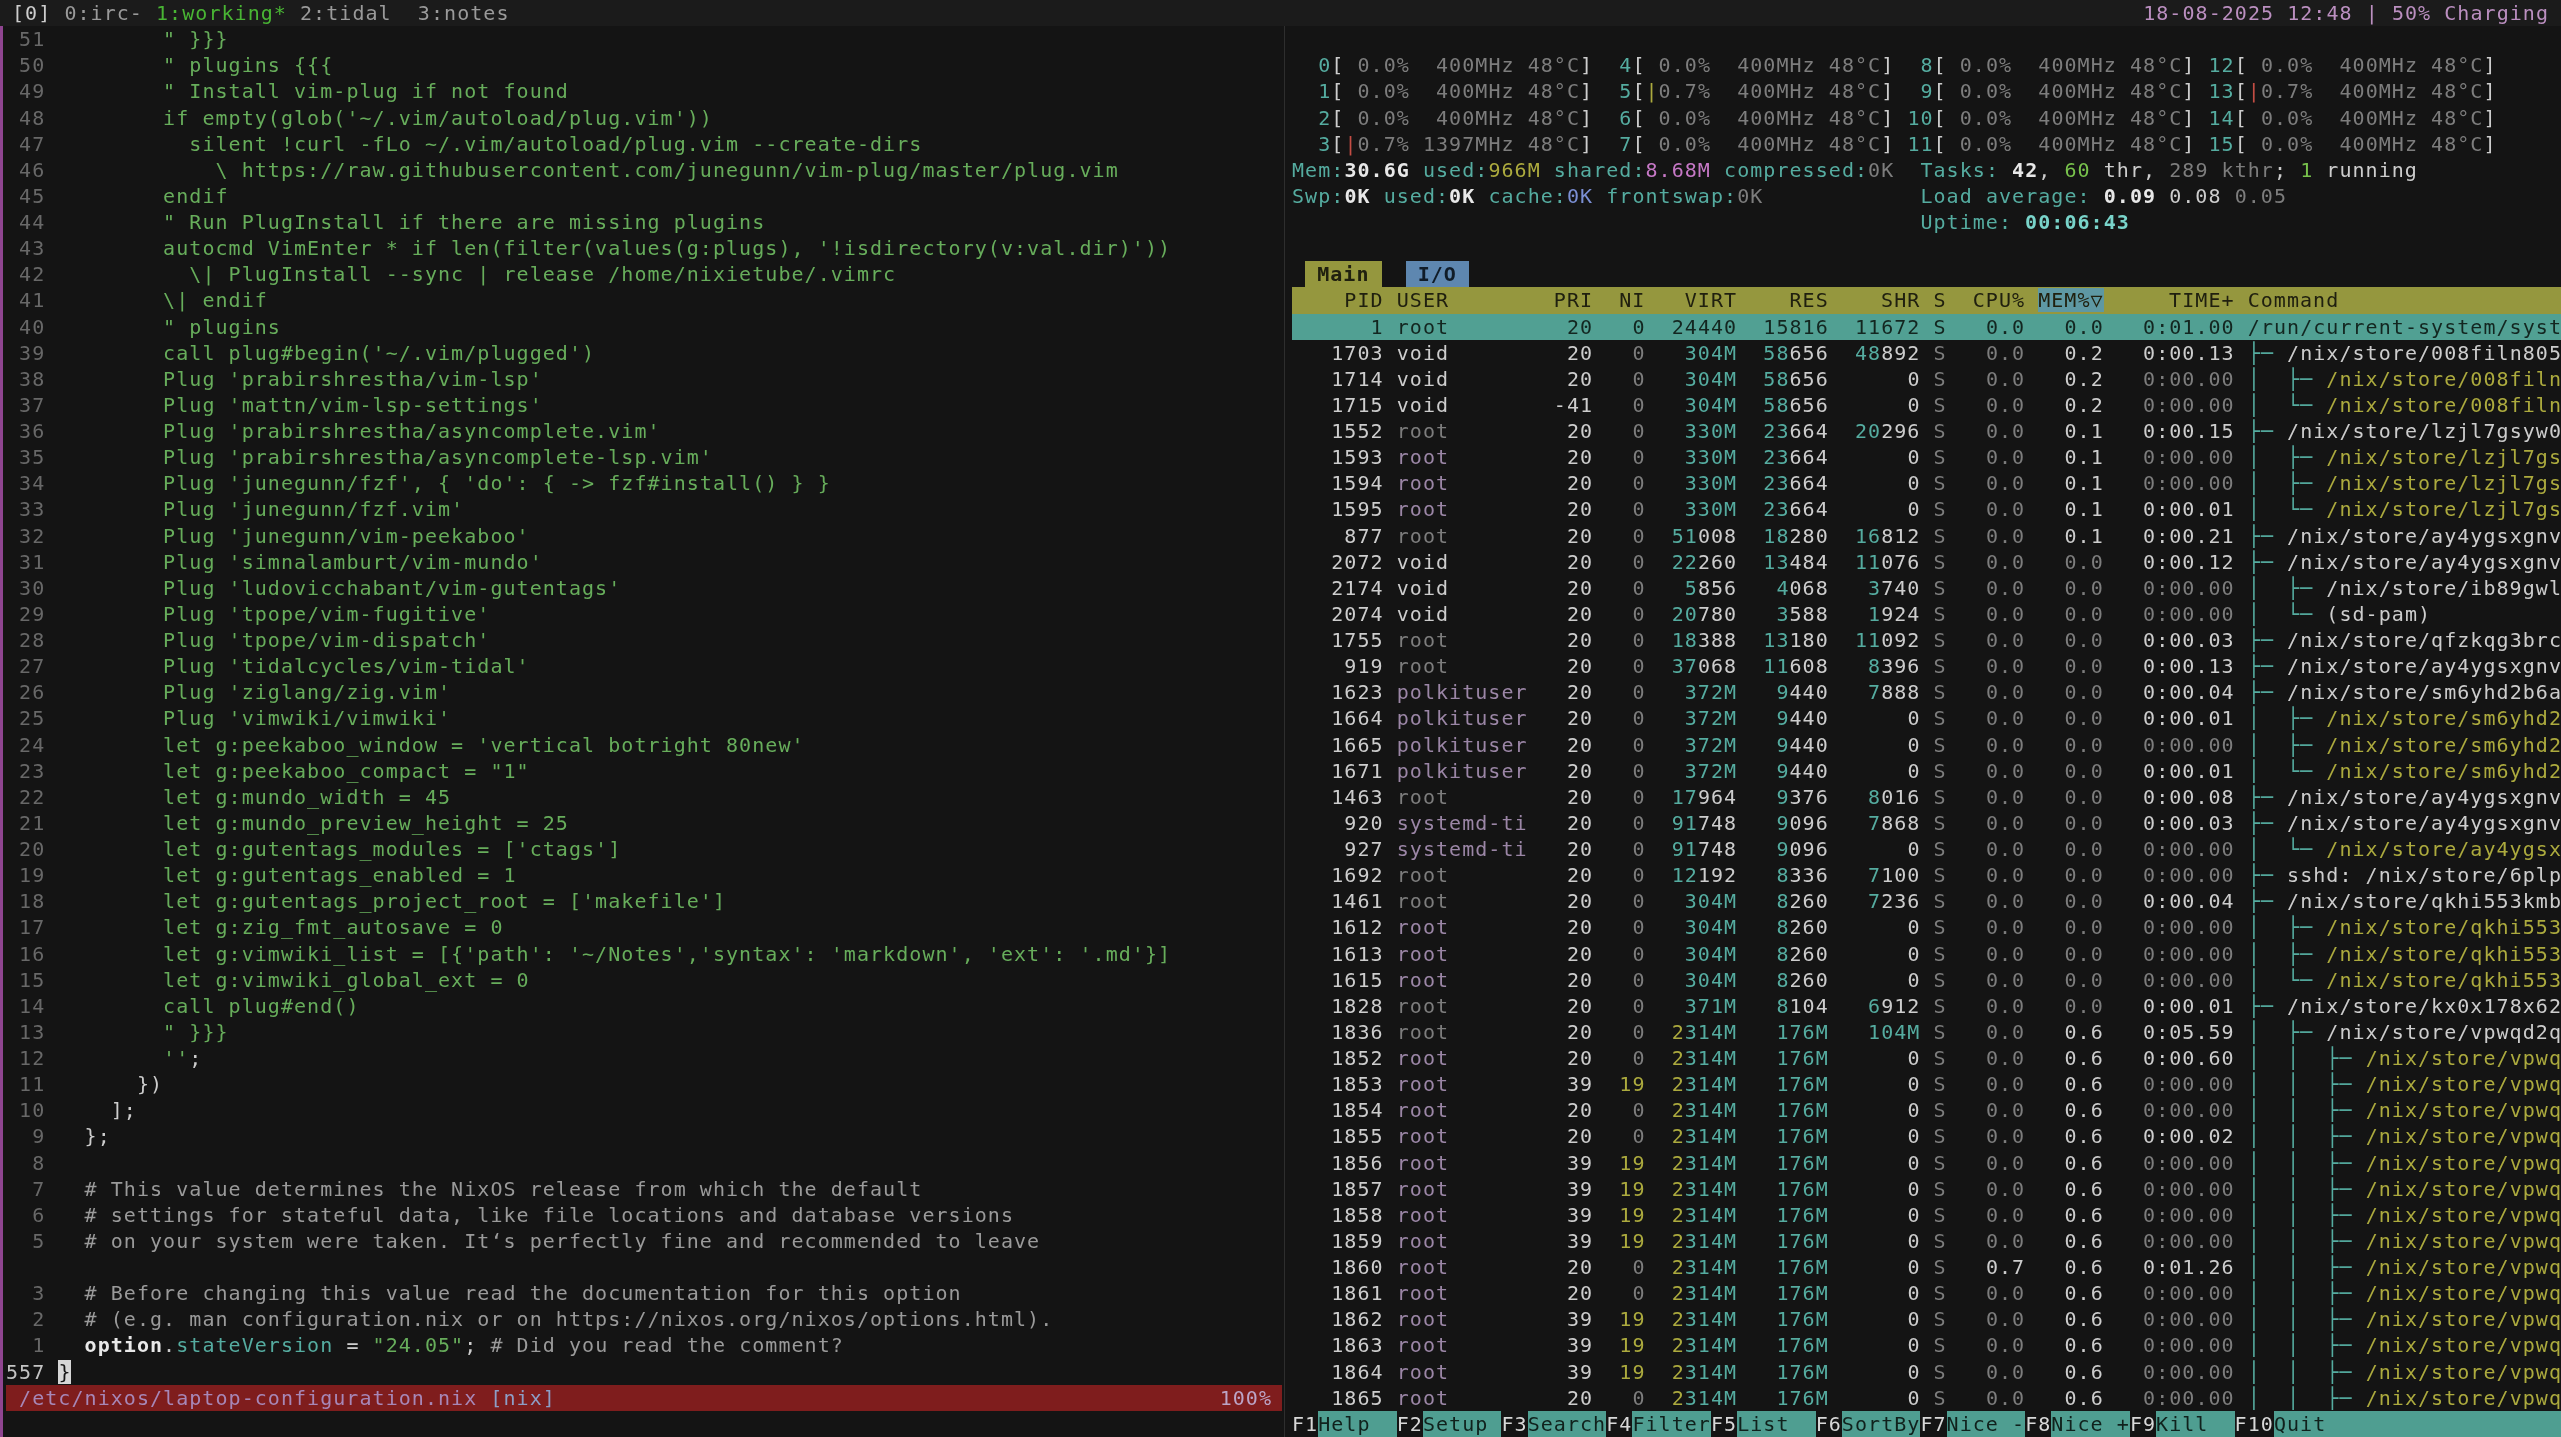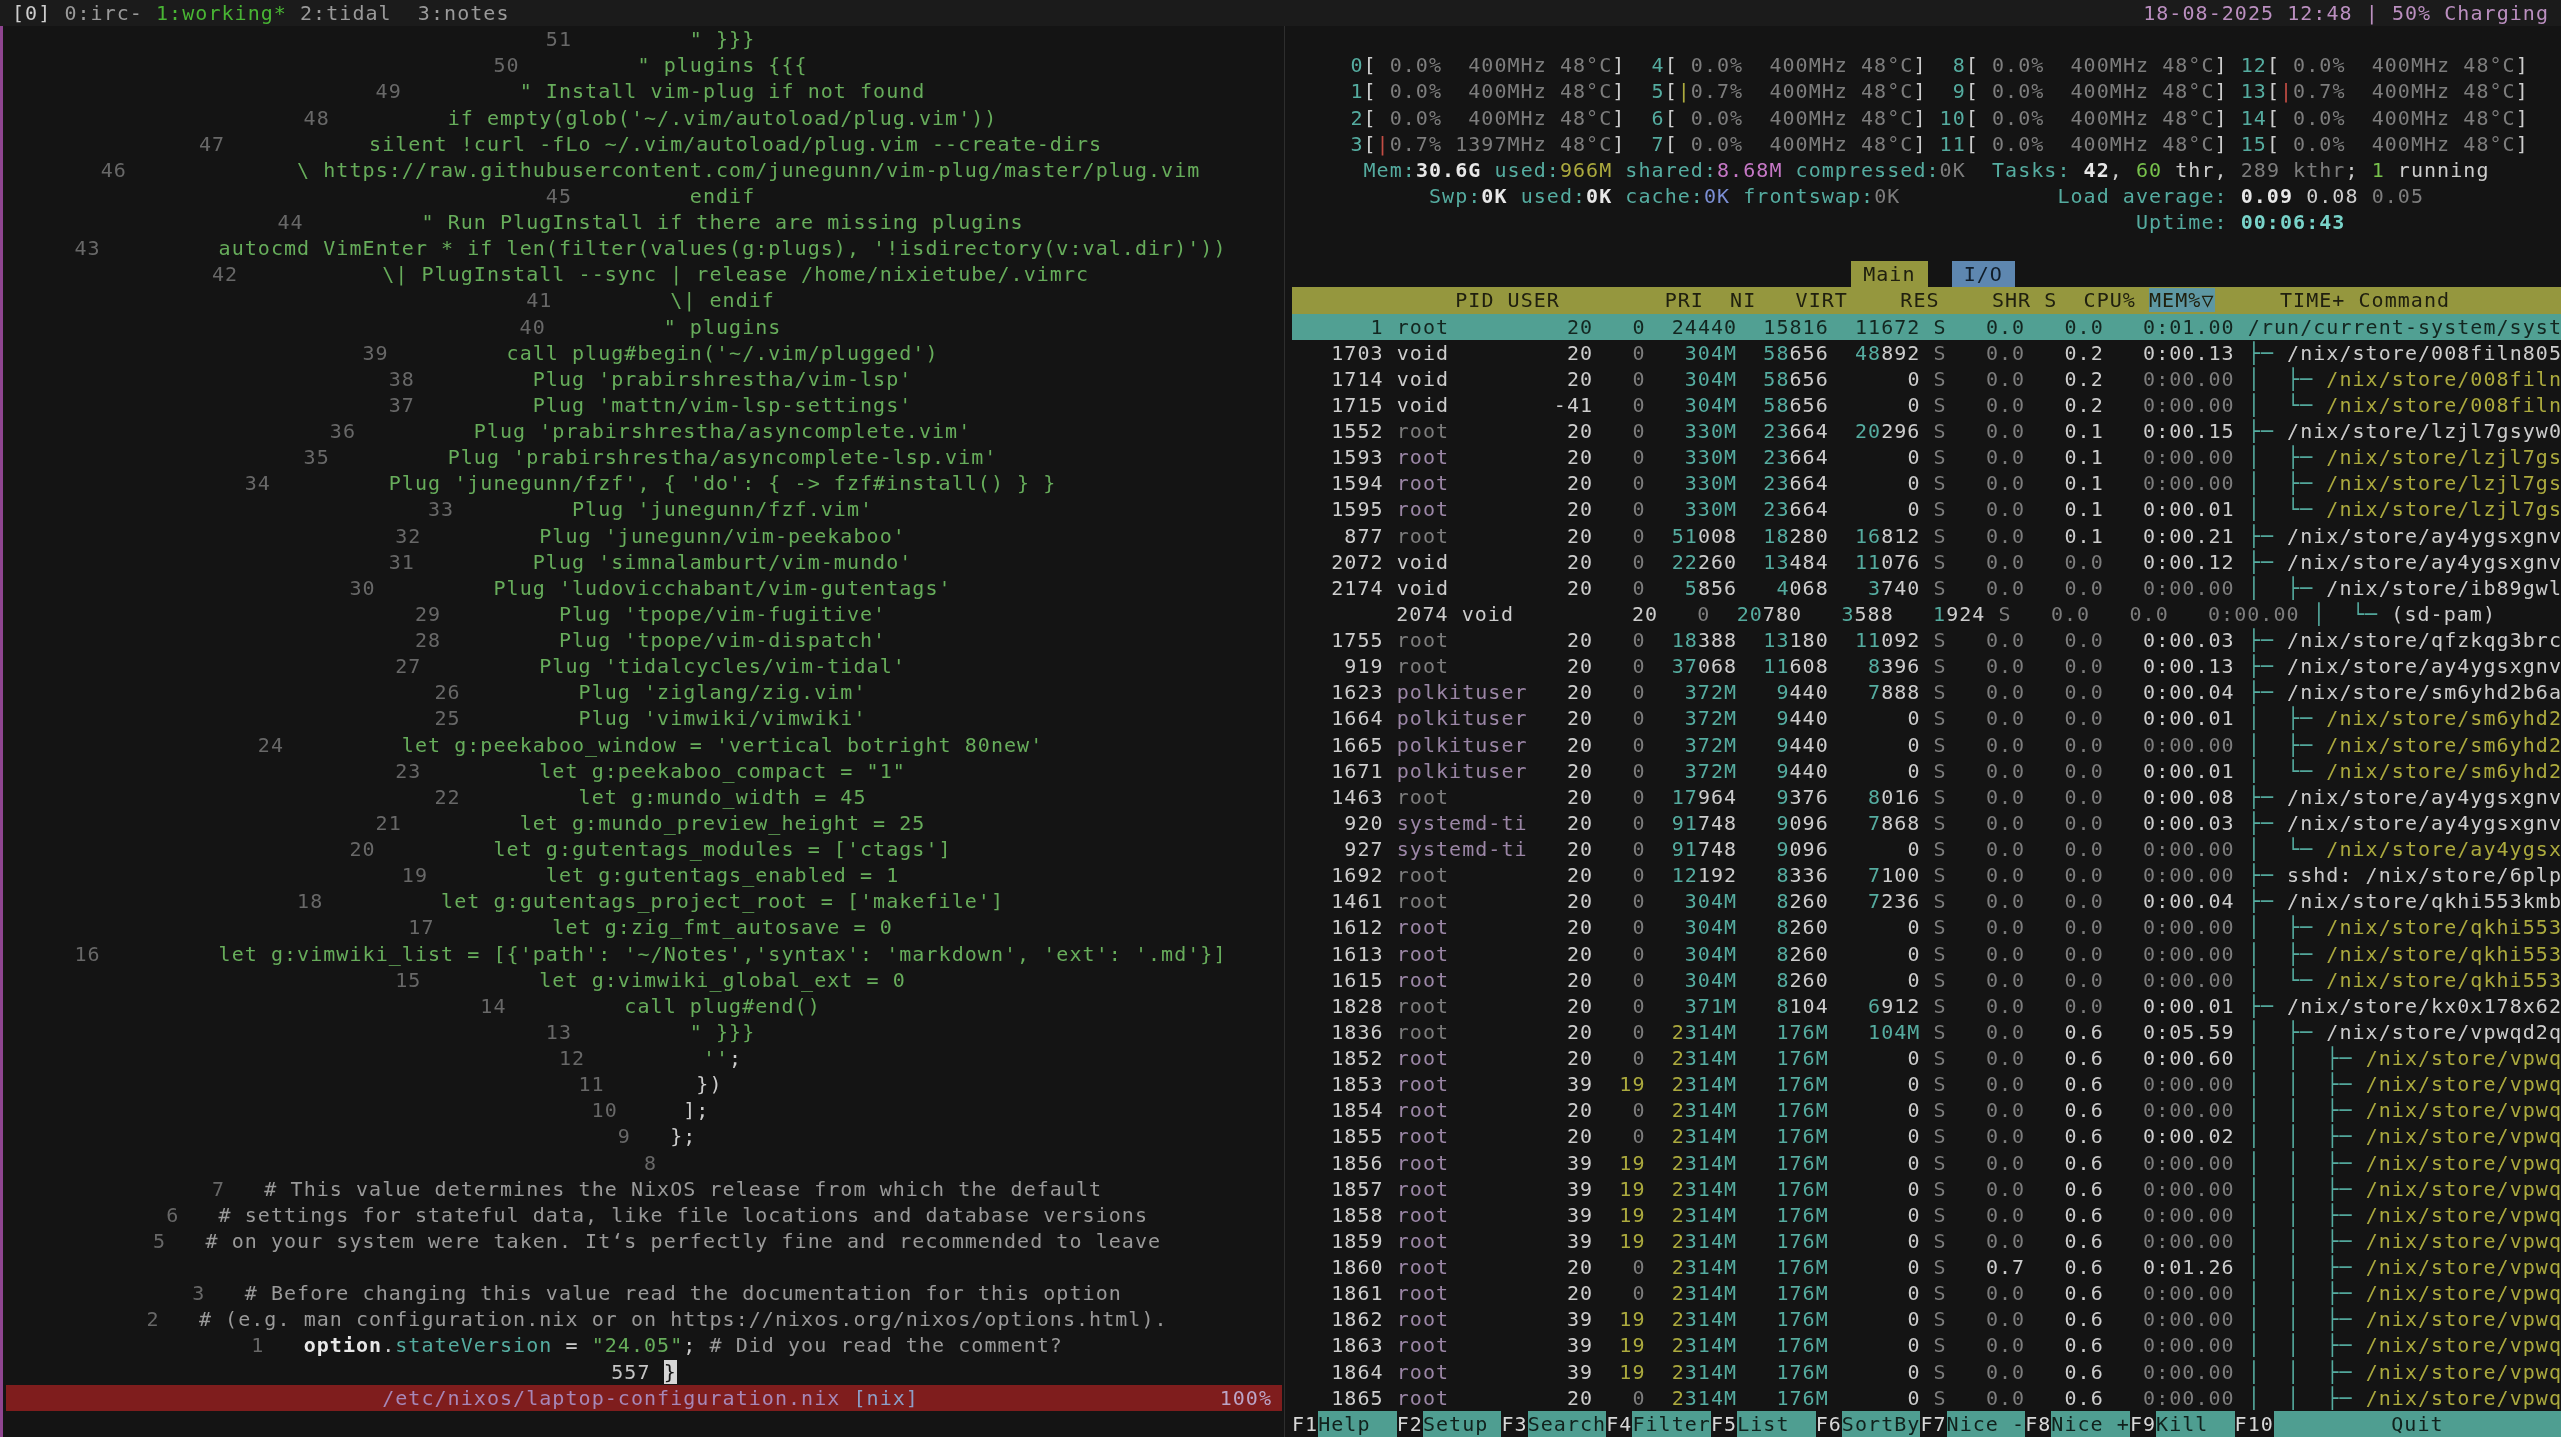--- a/index.html
+++ b/index.html
@@ -1,18 +1,18 @@
 <!DOCTYPE html>
 <html><head>
 <meta charset="utf-8">
 <style>
   html,body{margin:0;padding:0;background:#141414;}
   body{width:2561px;height:1437px;overflow:hidden;position:relative;
        font-family:"DejaVu Sans Mono",monospace;}
-  #screen{position:absolute;inset:0;text-align:center;}
+  #screen{position:absolute;inset:0;}
   .trow{position:absolute;left:0;right:0;height:26.2px;line-height:26.2px;
         white-space:pre;font-size:20px;letter-spacing:1.05px;color:#cdcdcd;}
   
   .c-fg{color:#cdcdcd}.c-fgb{color:#e8e8e8;font-weight:bold}
   .c-dim{color:#7d7d7d}.c-cmt{color:#9a9a9a}
   .c-str{color:#67ad5b}.c-teal{color:#55aca0}
   .c-cyanb{color:#79d4ca;font-weight:bold}
   .c-purple{color:#bb8fc0}.c-upurple{color:#9b86a6}
   .c-yellow{color:#acaa3e}.c-red{color:#c34d44}
   .c-pink{color:#c678c6}.c-blue{color:#7b8fd4}
@@ -116,21 +116,21 @@
     </div>
   <div id="pane-divider"></div>
   <div id="htop-pane">
       <div class="trow" style="top: 52.2545px;"><span> </span><span><span class="c-teal"> 0</span><span class="c-fg">[</span><span> </span><span class="c-dim">0.0%</span><span class="c-dim">  400MHz</span><span class="c-dim"> 48°C</span><span class="c-fg">]</span></span><span> </span><span><span class="c-teal"> 4</span><span class="c-fg">[</span><span> </span><span class="c-dim">0.0%</span><span class="c-dim">  400MHz</span><span class="c-dim"> 48°C</span><span class="c-fg">]</span></span><span> </span><span><span class="c-teal"> 8</span><span class="c-fg">[</span><span> </span><span class="c-dim">0.0%</span><span class="c-dim">  400MHz</span><span class="c-dim"> 48°C</span><span class="c-fg">]</span></span><span> </span><span><span class="c-teal">12</span><span class="c-fg">[</span><span> </span><span class="c-dim">0.0%</span><span class="c-dim">  400MHz</span><span class="c-dim"> 48°C</span><span class="c-fg">]</span></span></div>
       <div class="trow" style="top: 78.3818px;"><span> </span><span><span class="c-teal"> 1</span><span class="c-fg">[</span><span> </span><span class="c-dim">0.0%</span><span class="c-dim">  400MHz</span><span class="c-dim"> 48°C</span><span class="c-fg">]</span></span><span> </span><span><span class="c-teal"> 5</span><span class="c-fg">[</span><span class="c-yellow">|</span><span class="c-dim">0.7%</span><span class="c-dim">  400MHz</span><span class="c-dim"> 48°C</span><span class="c-fg">]</span></span><span> </span><span><span class="c-teal"> 9</span><span class="c-fg">[</span><span> </span><span class="c-dim">0.0%</span><span class="c-dim">  400MHz</span><span class="c-dim"> 48°C</span><span class="c-fg">]</span></span><span> </span><span><span class="c-teal">13</span><span class="c-fg">[</span><span class="c-red">|</span><span class="c-dim">0.7%</span><span class="c-dim">  400MHz</span><span class="c-dim"> 48°C</span><span class="c-fg">]</span></span></div>
       <div class="trow" style="top: 104.509px;"><span> </span><span><span class="c-teal"> 2</span><span class="c-fg">[</span><span> </span><span class="c-dim">0.0%</span><span class="c-dim">  400MHz</span><span class="c-dim"> 48°C</span><span class="c-fg">]</span></span><span> </span><span><span class="c-teal"> 6</span><span class="c-fg">[</span><span> </span><span class="c-dim">0.0%</span><span class="c-dim">  400MHz</span><span class="c-dim"> 48°C</span><span class="c-fg">]</span></span><span> </span><span><span class="c-teal">10</span><span class="c-fg">[</span><span> </span><span class="c-dim">0.0%</span><span class="c-dim">  400MHz</span><span class="c-dim"> 48°C</span><span class="c-fg">]</span></span><span> </span><span><span class="c-teal">14</span><span class="c-fg">[</span><span> </span><span class="c-dim">0.0%</span><span class="c-dim">  400MHz</span><span class="c-dim"> 48°C</span><span class="c-fg">]</span></span></div>
       <div class="trow" style="top: 130.636px;"><span> </span><span><span class="c-teal"> 3</span><span class="c-fg">[</span><span class="c-red">|</span><span class="c-dim">0.7%</span><span class="c-dim"> 1397MHz</span><span class="c-dim"> 48°C</span><span class="c-fg">]</span></span><span> </span><span><span class="c-teal"> 7</span><span class="c-fg">[</span><span> </span><span class="c-dim">0.0%</span><span class="c-dim">  400MHz</span><span class="c-dim"> 48°C</span><span class="c-fg">]</span></span><span> </span><span><span class="c-teal">11</span><span class="c-fg">[</span><span> </span><span class="c-dim">0.0%</span><span class="c-dim">  400MHz</span><span class="c-dim"> 48°C</span><span class="c-fg">]</span></span><span> </span><span><span class="c-teal">15</span><span class="c-fg">[</span><span> </span><span class="c-dim">0.0%</span><span class="c-dim">  400MHz</span><span class="c-dim"> 48°C</span><span class="c-fg">]</span></span></div>
       <div class="trow" style="top: 156.764px;"><span class="c-lbl">Mem:</span><span class="c-boldfg">30.6G</span><span class="c-lbl"> used:</span><span class="c-yellow">966M</span><span class="c-lbl"> shared:</span><span class="c-pink">8.68M</span><span class="c-lbl"> compressed:</span><span class="c-dim">0K</span><span>  </span><span class="c-lbl">Tasks: </span><span class="c-boldfg">42</span><span class="c-fg">, </span><span class="c-green2">60</span><span class="c-fg"> thr</span><span class="c-fg">, </span><span class="c-dim">289</span><span class="c-dim"> kthr</span><span class="c-fg">; </span><span class="c-green2">1</span><span class="c-fg"> running</span></div>
       <div class="trow" style="top: 182.891px;"><span class="c-lbl">Swp:</span><span class="c-boldfg">0K</span><span class="c-lbl"> used:</span><span class="c-boldfg">0K</span><span class="c-lbl"> cache:</span><span class="c-blue">0K</span><span class="c-lbl"> frontswap:</span><span class="c-dim">0K</span><span>            </span><span class="c-lbl">Load average: </span><span class="c-boldfg">0.09 </span><span class="c-fg">0.08 </span><span class="c-dim">0.05</span></div>
       <div class="trow" style="top: 209.018px;"><span>                                                </span><span class="c-lbl">Uptime: </span><span class="c-cyanb">00:06:43</span></div>
-      <div class="trow" style="top: 261.273px;"><span> </span><span class="tabbox tab-main">Main</span><span class="tabbox tab-io">I/O</span></div>
+      <div class="trow" style="top: 261.273px; font-weight: bold;"><span> </span><span class="tabbox tab-main">Main</span><span class="tabbox tab-io">I/O</span></div>
       <div class="trow hdr" style="top: 287.4px;"><span>    PID USER        PRI  NI   VIRT    RES    SHR S  CPU% </span><span class="hs">MEM%▽</span><span>     TIME+ Command</span></div>
       <div class="trow sel" style="top: 313.527px;"><span class="c-fg">      1</span><span> </span><span class="c-fg">root      </span><span> </span><span class="c-fg">  20</span><span> </span><span class="c-dim">  0</span><span> </span><span> </span><span class="c-teal">24</span><span class="c-fg">440</span><span> </span><span> </span><span class="c-teal">15</span><span class="c-fg">816</span><span> </span><span> </span><span class="c-teal">11</span><span class="c-fg">672</span><span> </span><span class="c-dim">S</span><span> </span><span class="c-dim">  0.0</span><span> </span><span class="c-dim">  0.0</span><span> </span><span class="c-fg">  0:01.00</span><span> </span><span class="c-fg">/run/current-system/systemd/li</span></div>
       <div class="trow" style="top: 339.655px;"><span class="c-fg">   1703</span><span> </span><span class="c-fg">void      </span><span> </span><span class="c-fg">  20</span><span> </span><span class="c-dim">  0</span><span> </span><span>  </span><span class="c-teal">304M</span><span> </span><span> </span><span class="c-teal">58</span><span class="c-fg">656</span><span> </span><span> </span><span class="c-teal">48</span><span class="c-fg">892</span><span> </span><span class="c-dim">S</span><span> </span><span class="c-dim">  0.0</span><span> </span><span class="c-fg">  0.2</span><span> </span><span class="c-fg">  0:00.13</span><span> </span><span class="c-teal">├─ </span><span class="c-fg">/nix/store/008filn8059npc1x</span></div>
       <div class="trow" style="top: 365.782px;"><span class="c-fg">   1714</span><span> </span><span class="c-fg">void      </span><span> </span><span class="c-fg">  20</span><span> </span><span class="c-dim">  0</span><span> </span><span>  </span><span class="c-teal">304M</span><span> </span><span> </span><span class="c-teal">58</span><span class="c-fg">656</span><span> </span><span>     </span><span class="c-fg">0</span><span> </span><span class="c-dim">S</span><span> </span><span class="c-dim">  0.0</span><span> </span><span class="c-fg">  0.2</span><span> </span><span class="c-dim">  0:00.00</span><span> </span><span class="c-teal">│  ├─ </span><span class="c-yellow">/nix/store/008filn8059np</span></div>
       <div class="trow" style="top: 391.909px;"><span class="c-fg">   1715</span><span> </span><span class="c-fg">void      </span><span> </span><span class="c-fg"> -41</span><span> </span><span class="c-dim">  0</span><span> </span><span>  </span><span class="c-teal">304M</span><span> </span><span> </span><span class="c-teal">58</span><span class="c-fg">656</span><span> </span><span>     </span><span class="c-fg">0</span><span> </span><span class="c-dim">S</span><span> </span><span class="c-dim">  0.0</span><span> </span><span class="c-fg">  0.2</span><span> </span><span class="c-dim">  0:00.00</span><span> </span><span class="c-teal">│  └─ </span><span class="c-yellow">/nix/store/008filn8059np</span></div>
       <div class="trow" style="top: 418.036px;"><span class="c-fg">   1552</span><span> </span><span class="c-dim">root      </span><span> </span><span class="c-fg">  20</span><span> </span><span class="c-dim">  0</span><span> </span><span>  </span><span class="c-teal">330M</span><span> </span><span> </span><span class="c-teal">23</span><span class="c-fg">664</span><span> </span><span> </span><span class="c-teal">20</span><span class="c-fg">296</span><span> </span><span class="c-dim">S</span><span> </span><span class="c-dim">  0.0</span><span> </span><span class="c-fg">  0.1</span><span> </span><span class="c-fg">  0:00.15</span><span> </span><span class="c-teal">├─ </span><span class="c-fg">/nix/store/lzjl7gsyw0diqzzf</span></div>
       <div class="trow" style="top: 444.164px;"><span class="c-fg">   1593</span><span> </span><span class="c-upurple">root      </span><span> </span><span class="c-fg">  20</span><span> </span><span class="c-dim">  0</span><span> </span><span>  </span><span class="c-teal">330M</span><span> </span><span> </span><span class="c-teal">23</span><span class="c-fg">664</span><span> </span><span>     </span><span class="c-fg">0</span><span> </span><span class="c-dim">S</span><span> </span><span class="c-dim">  0.0</span><span> </span><span class="c-fg">  0.1</span><span> </span><span class="c-dim">  0:00.00</span><span> </span><span class="c-teal">│  ├─ </span><span class="c-yellow">/nix/store/lzjl7gsyw0diq</span></div>
       <div class="trow" style="top: 470.291px;"><span class="c-fg">   1594</span><span> </span><span class="c-upurple">root      </span><span> </span><span class="c-fg">  20</span><span> </span><span class="c-dim">  0</span><span> </span><span>  </span><span class="c-teal">330M</span><span> </span><span> </span><span class="c-teal">23</span><span class="c-fg">664</span><span> </span><span>     </span><span class="c-fg">0</span><span> </span><span class="c-dim">S</span><span> </span><span class="c-dim">  0.0</span><span> </span><span class="c-fg">  0.1</span><span> </span><span class="c-dim">  0:00.00</span><span> </span><span class="c-teal">│  ├─ </span><span class="c-yellow">/nix/store/lzjl7gsyw0diq</span></div>
       <div class="trow" style="top: 496.418px;"><span class="c-fg">   1595</span><span> </span><span class="c-upurple">root      </span><span> </span><span class="c-fg">  20</span><span> </span><span class="c-dim">  0</span><span> </span><span>  </span><span class="c-teal">330M</span><span> </span><span> </span><span class="c-teal">23</span><span class="c-fg">664</span><span> </span><span>     </span><span class="c-fg">0</span><span> </span><span class="c-dim">S</span><span> </span><span class="c-dim">  0.0</span><span> </span><span class="c-fg">  0.1</span><span> </span><span class="c-fg">  0:00.01</span><span> </span><span class="c-teal">│  └─ </span><span class="c-yellow">/nix/store/lzjl7gsyw0diq</span></div>
       <div class="trow" style="top: 522.545px;"><span class="c-fg">    877</span><span> </span><span class="c-dim">root      </span><span> </span><span class="c-fg">  20</span><span> </span><span class="c-dim">  0</span><span> </span><span> </span><span class="c-teal">51</span><span class="c-fg">008</span><span> </span><span> </span><span class="c-teal">18</span><span class="c-fg">280</span><span> </span><span> </span><span class="c-teal">16</span><span class="c-fg">812</span><span> </span><span class="c-dim">S</span><span> </span><span class="c-dim">  0.0</span><span> </span><span class="c-fg">  0.1</span><span> </span><span class="c-fg">  0:00.21</span><span> </span><span class="c-teal">├─ </span><span class="c-fg">/nix/store/ay4ygsxgnvxv4alw</span></div>

